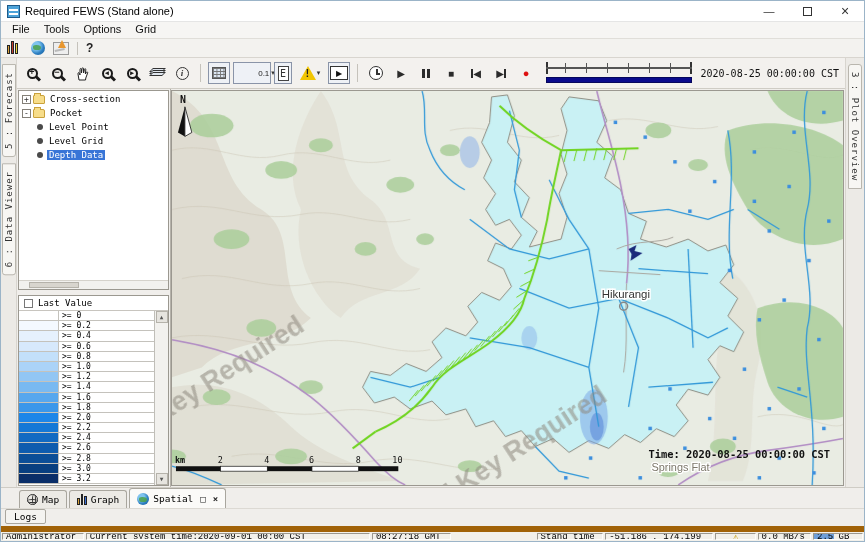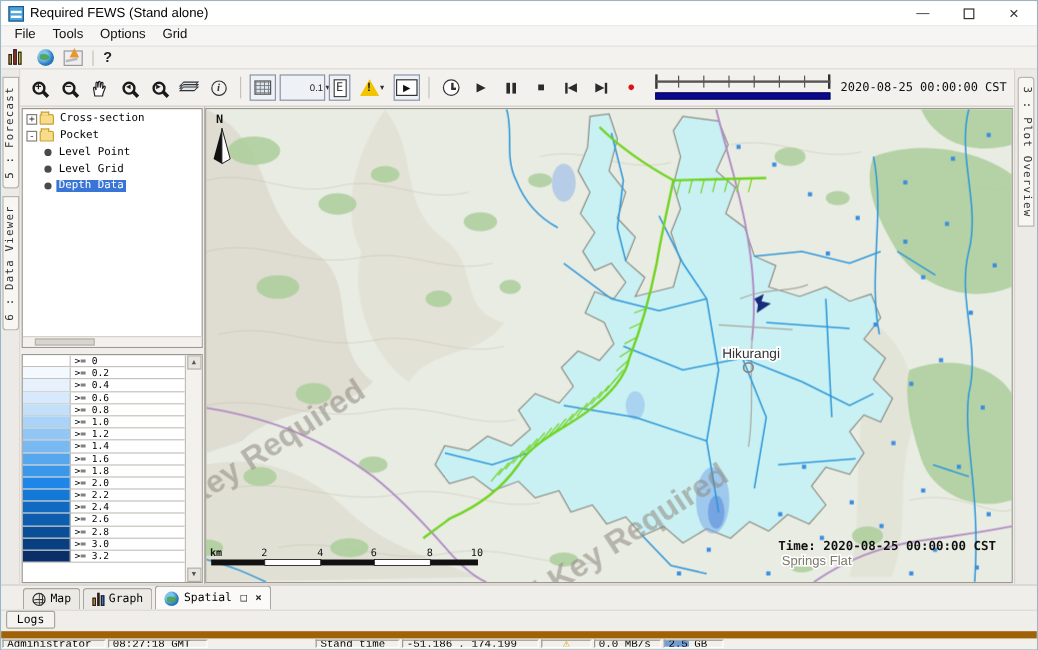--- a/index.html
+++ b/index.html
@@ -301,20 +301,24 @@
             <div class="tree-row">
               <div class="bullet tw"></div>
               <span class="tree-label selected">Depth Data</span>
             </div>
             <div id="tree-hscroll">
                 <div class="thumb"></div>
               </div>
           </div>
 
           <div id="legend-panel">
+            <div id="legend-header">
+              <div id="legend-checkbox"></div>
+              <span>Last Value</span>
+            </div>
             <div id="legend-body">
               <div id="legend-rows">
                 <div class="lrow">
                     <div class="lswatch" style="background: rgb(255, 255, 255);"></div>
                     <div class="llabel">&gt;= 0</div>
                   </div>
                 <div class="lrow">
                     <div class="lswatch" style="background: rgb(244, 249, 255);"></div>
                     <div class="llabel">&gt;= 0.2</div>
                   </div>
@@ -585,20 +589,21 @@
       <span class="tabctl">□</span>
       <span class="tabctl" style="font-weight:bold;">×</span>
     </div>
   </div>
   <div id="logs-row">
     <div id="logs-tab">Logs</div>
   </div>
 
   <div id="statusbar">
     <div class="scell" id="sc-user">Administrator</div>
+    <div class="scell" id="sc-systime">Current system time:2020-09-01 00:00 CST</div>
     <div class="scell" id="sc-gmt">08:27:18 GMT</div>
     <div class="scell" id="sc-local">16:27:18 CST</div>
     <div class="scell" id="sc-mode">Stand time</div>
     <div class="scell" id="sc-coord">-51.186 , 174.199</div>
     <div class="scell" id="sc-warn">
         <span>⚠</span>
       </div>
     <div class="scell" id="sc-speed">0.0 MB/s</div>
     <div class="scell" id="sc-mem">2.5 GB</div>
   </div>

